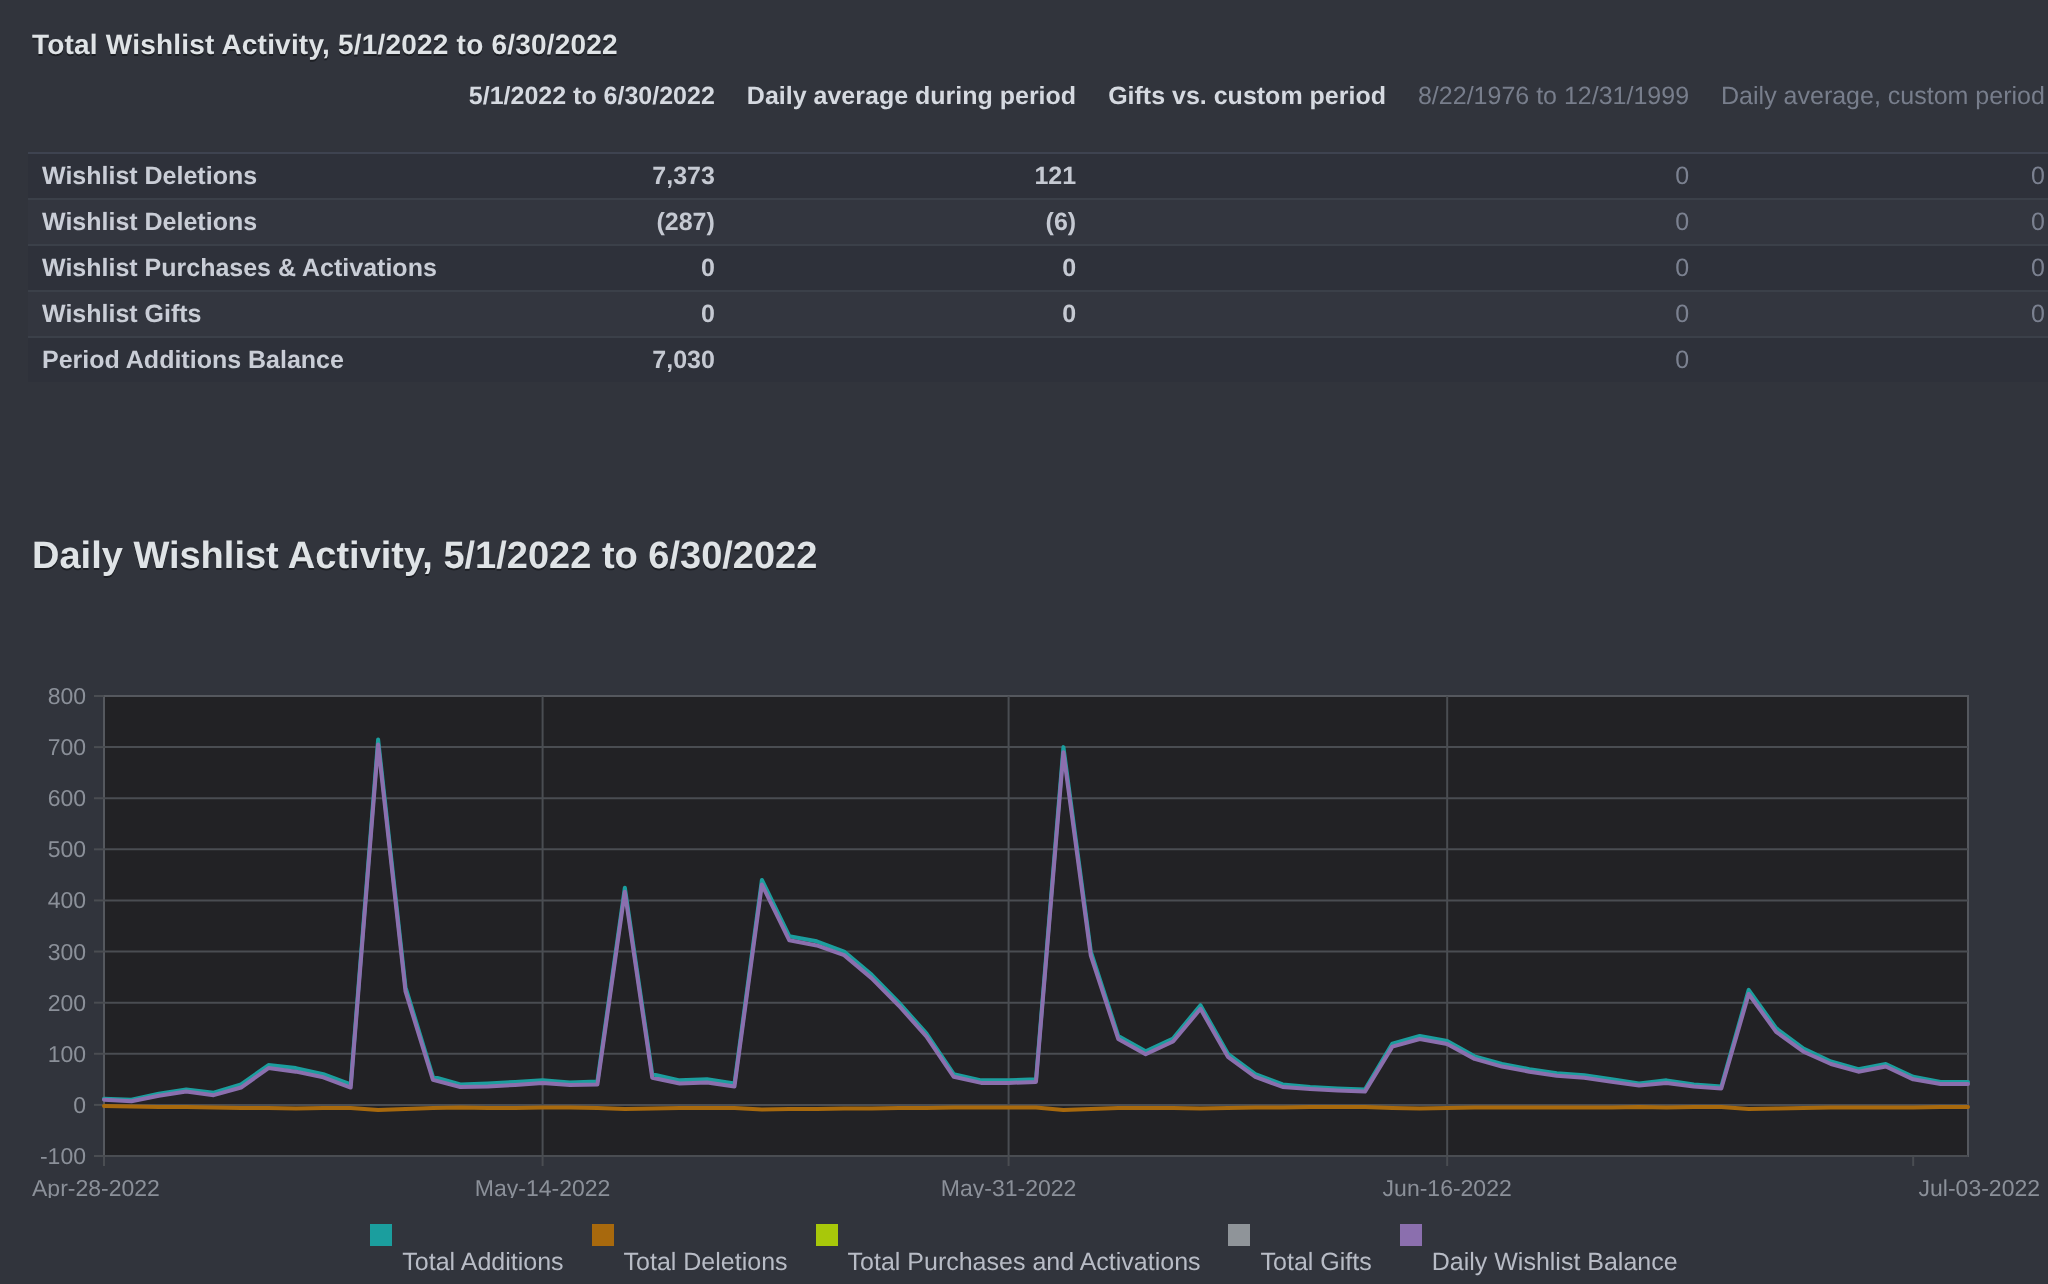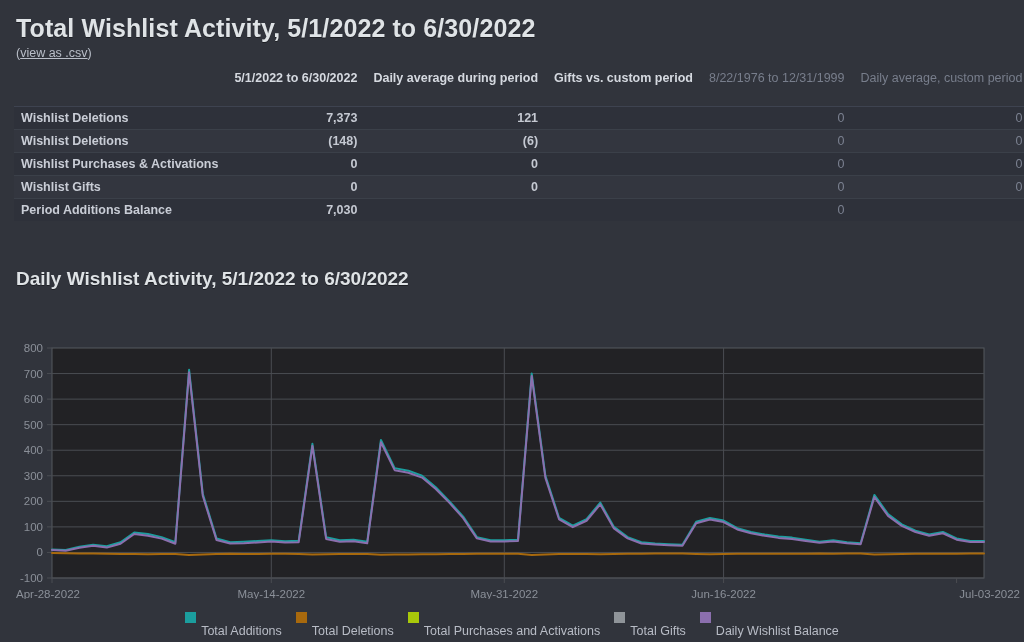--- a/index.html
+++ b/index.html
@@ -22,21 +22,21 @@
   }
 
   
   .summary-section {
     position: absolute;
     left: 0;
     top: 0;
     width: 1024px;
   }
   .section-title {
-    font-size: 25px;
+    font-size: 14px;
     font-weight: bold;
     color: #dfe3e6;
     padding: 14px 0 0 16px;
     letter-spacing: .1px;
     text-shadow: 0 1px 0 #1d1f24;
   }
   .csv-link-wrap {
     padding: 3px 0 0 16px;
     font-size: 12.5px;
     color: #b9bec8;
@@ -159,21 +159,20 @@
     margin-top: 25px;
   }
 </style>
 </head>
 <body>
 
 <div class="page">
 
   <div class="summary-section">
     <div class="section-title">Total Wishlist Activity, 5/1/2022 to 6/30/2022</div>
-    <div class="csv-link-wrap"><span>(</span><a class="csv-link">view as .csv</a><span>)</span></div>
 
     <table class="summary">
       <colgroup>
         <col class="c-label">
           <col class="c-period">
           <col class="c-daily">
           <col class="c-change">
           <col class="c-custom">
           <col class="c-customdaily">
       </colgroup>
@@ -191,21 +190,21 @@
         <tr class="odd">
           <td class="label">Wishlist Deletions</td>
           <td class="val">7,373</td>
           <td class="val">121</td>
           <td class="val"></td>
           <td class="val-dim">0</td>
           <td class="val-dim">0</td>
         </tr>
         <tr class="even">
           <td class="label">Wishlist Deletions</td>
-          <td class="val">(148)</td>
+          <td class="val">(287)</td>
           <td class="val">(6)</td>
           <td class="val"></td>
           <td class="val-dim">0</td>
           <td class="val-dim">0</td>
         </tr>
         <tr class="odd">
           <td class="label">Wishlist Purchases &amp; Activations</td>
           <td class="val">0</td>
           <td class="val">0</td>
           <td class="val"></td>

